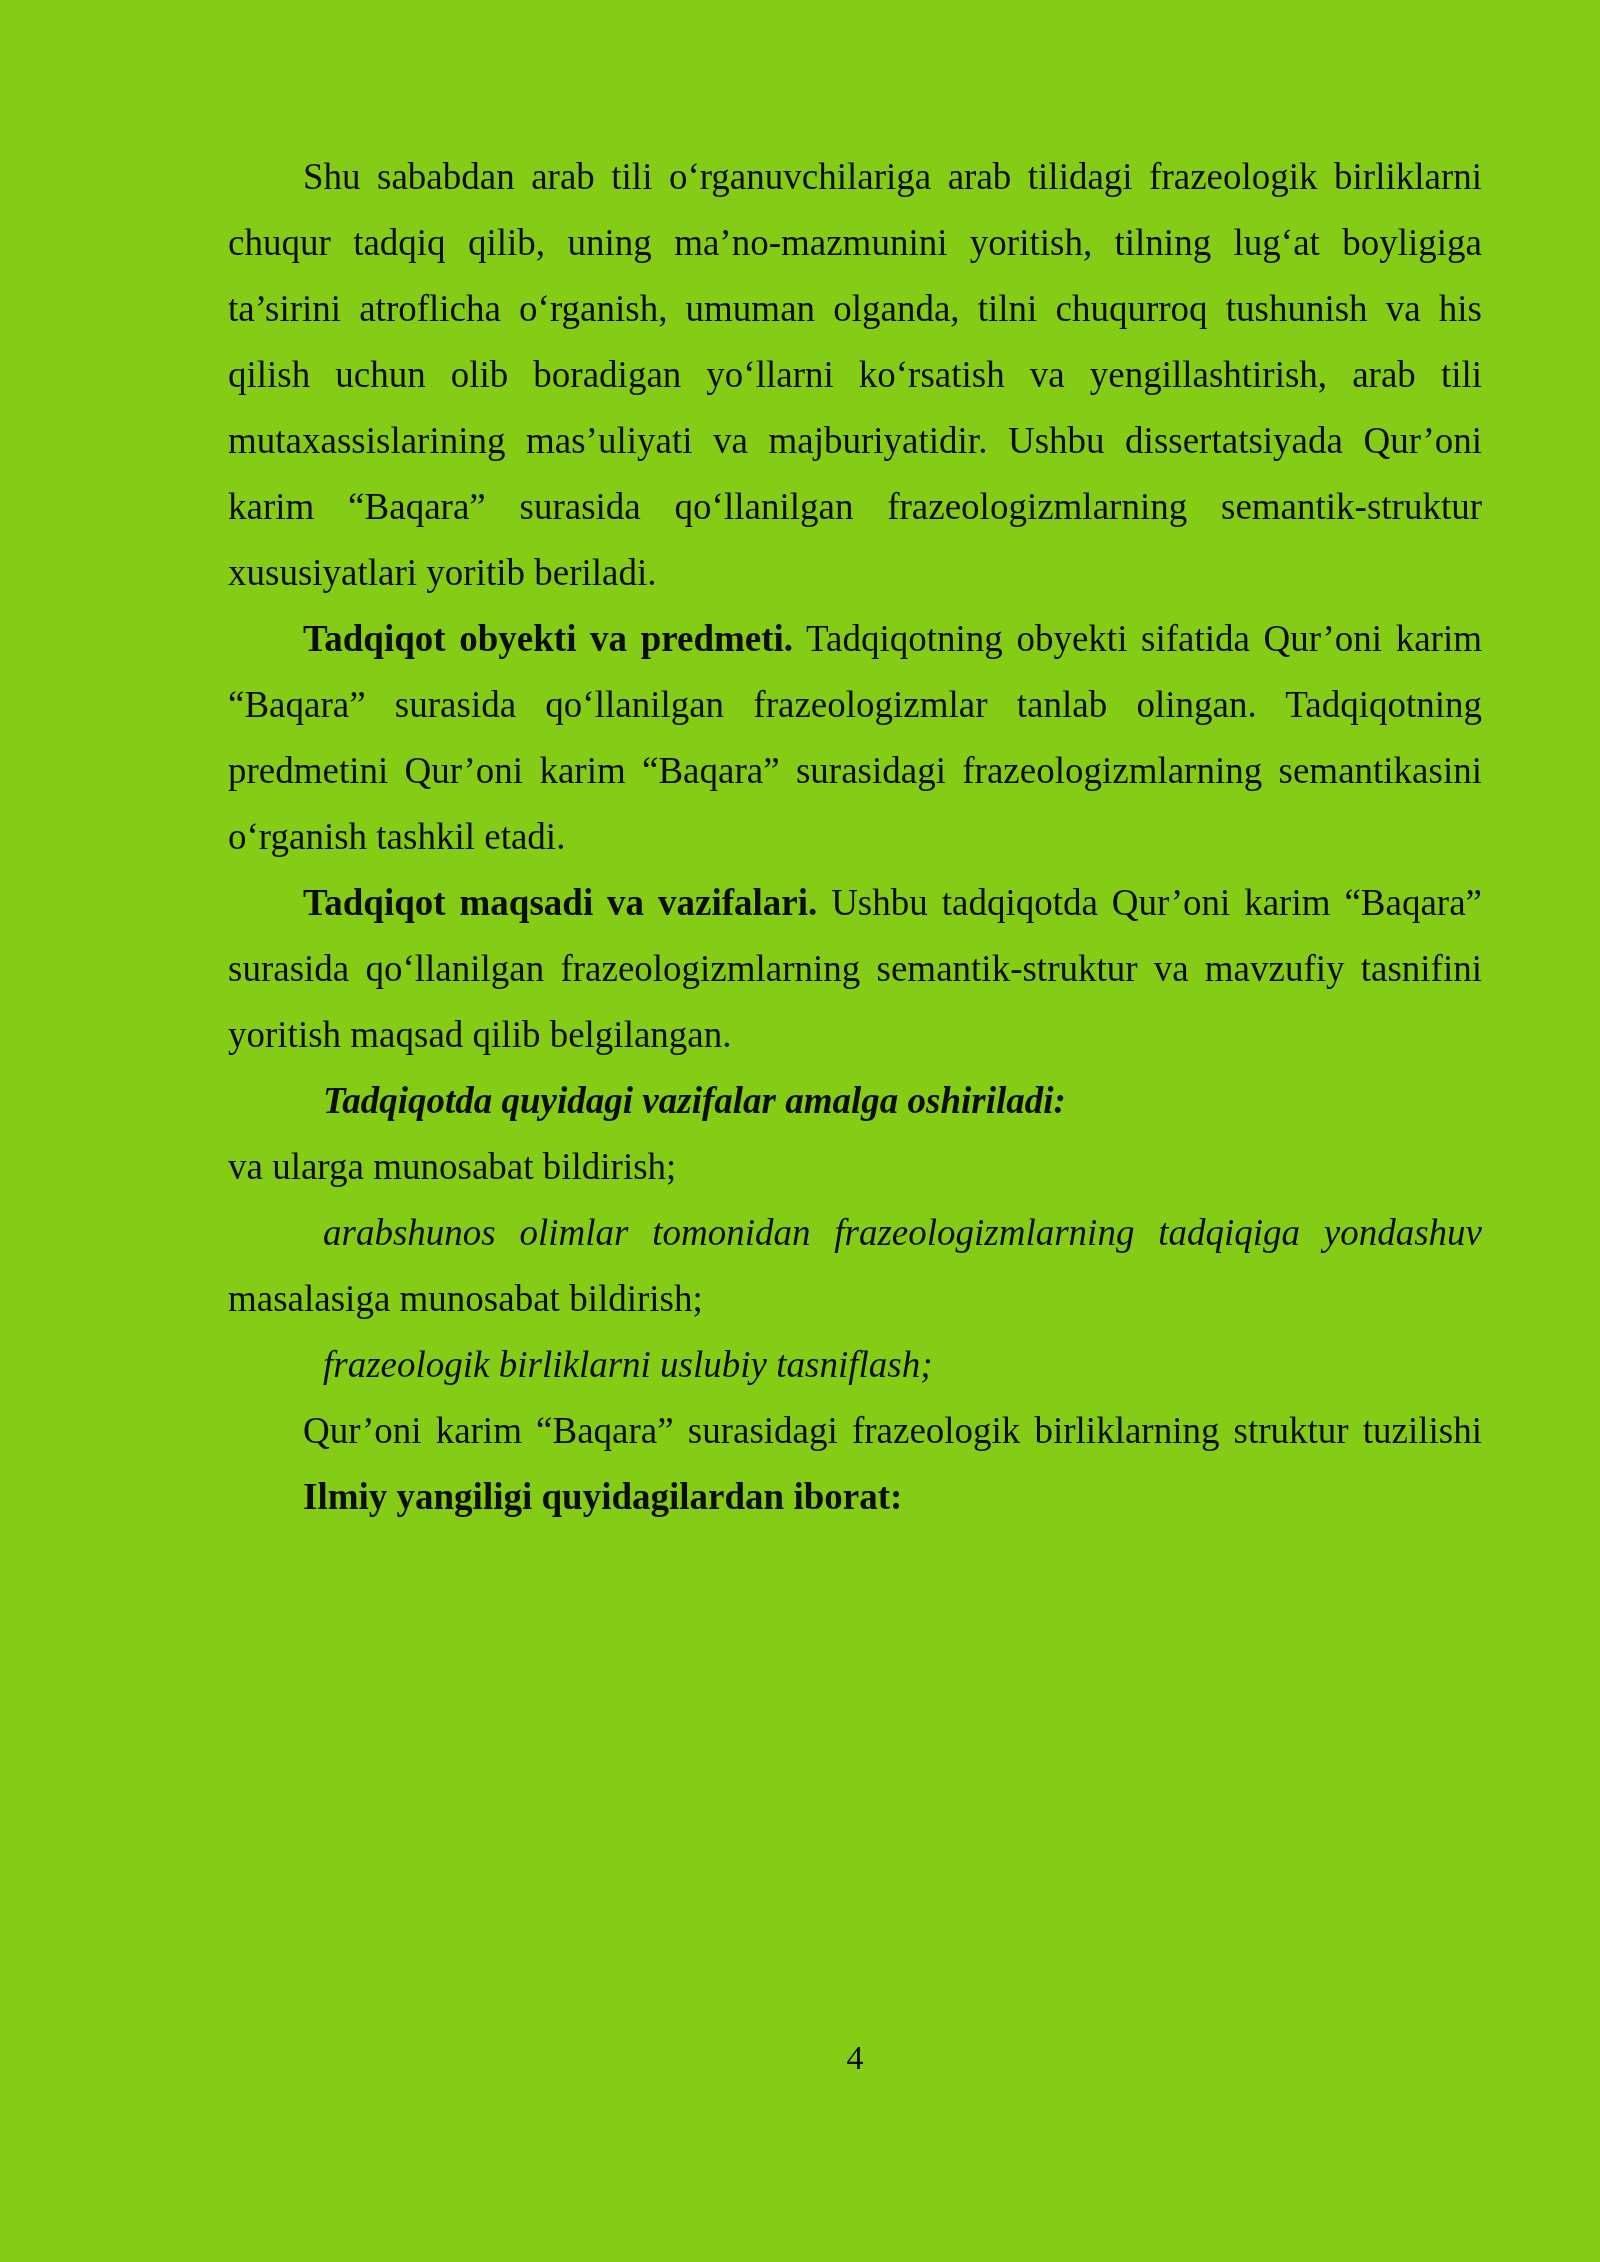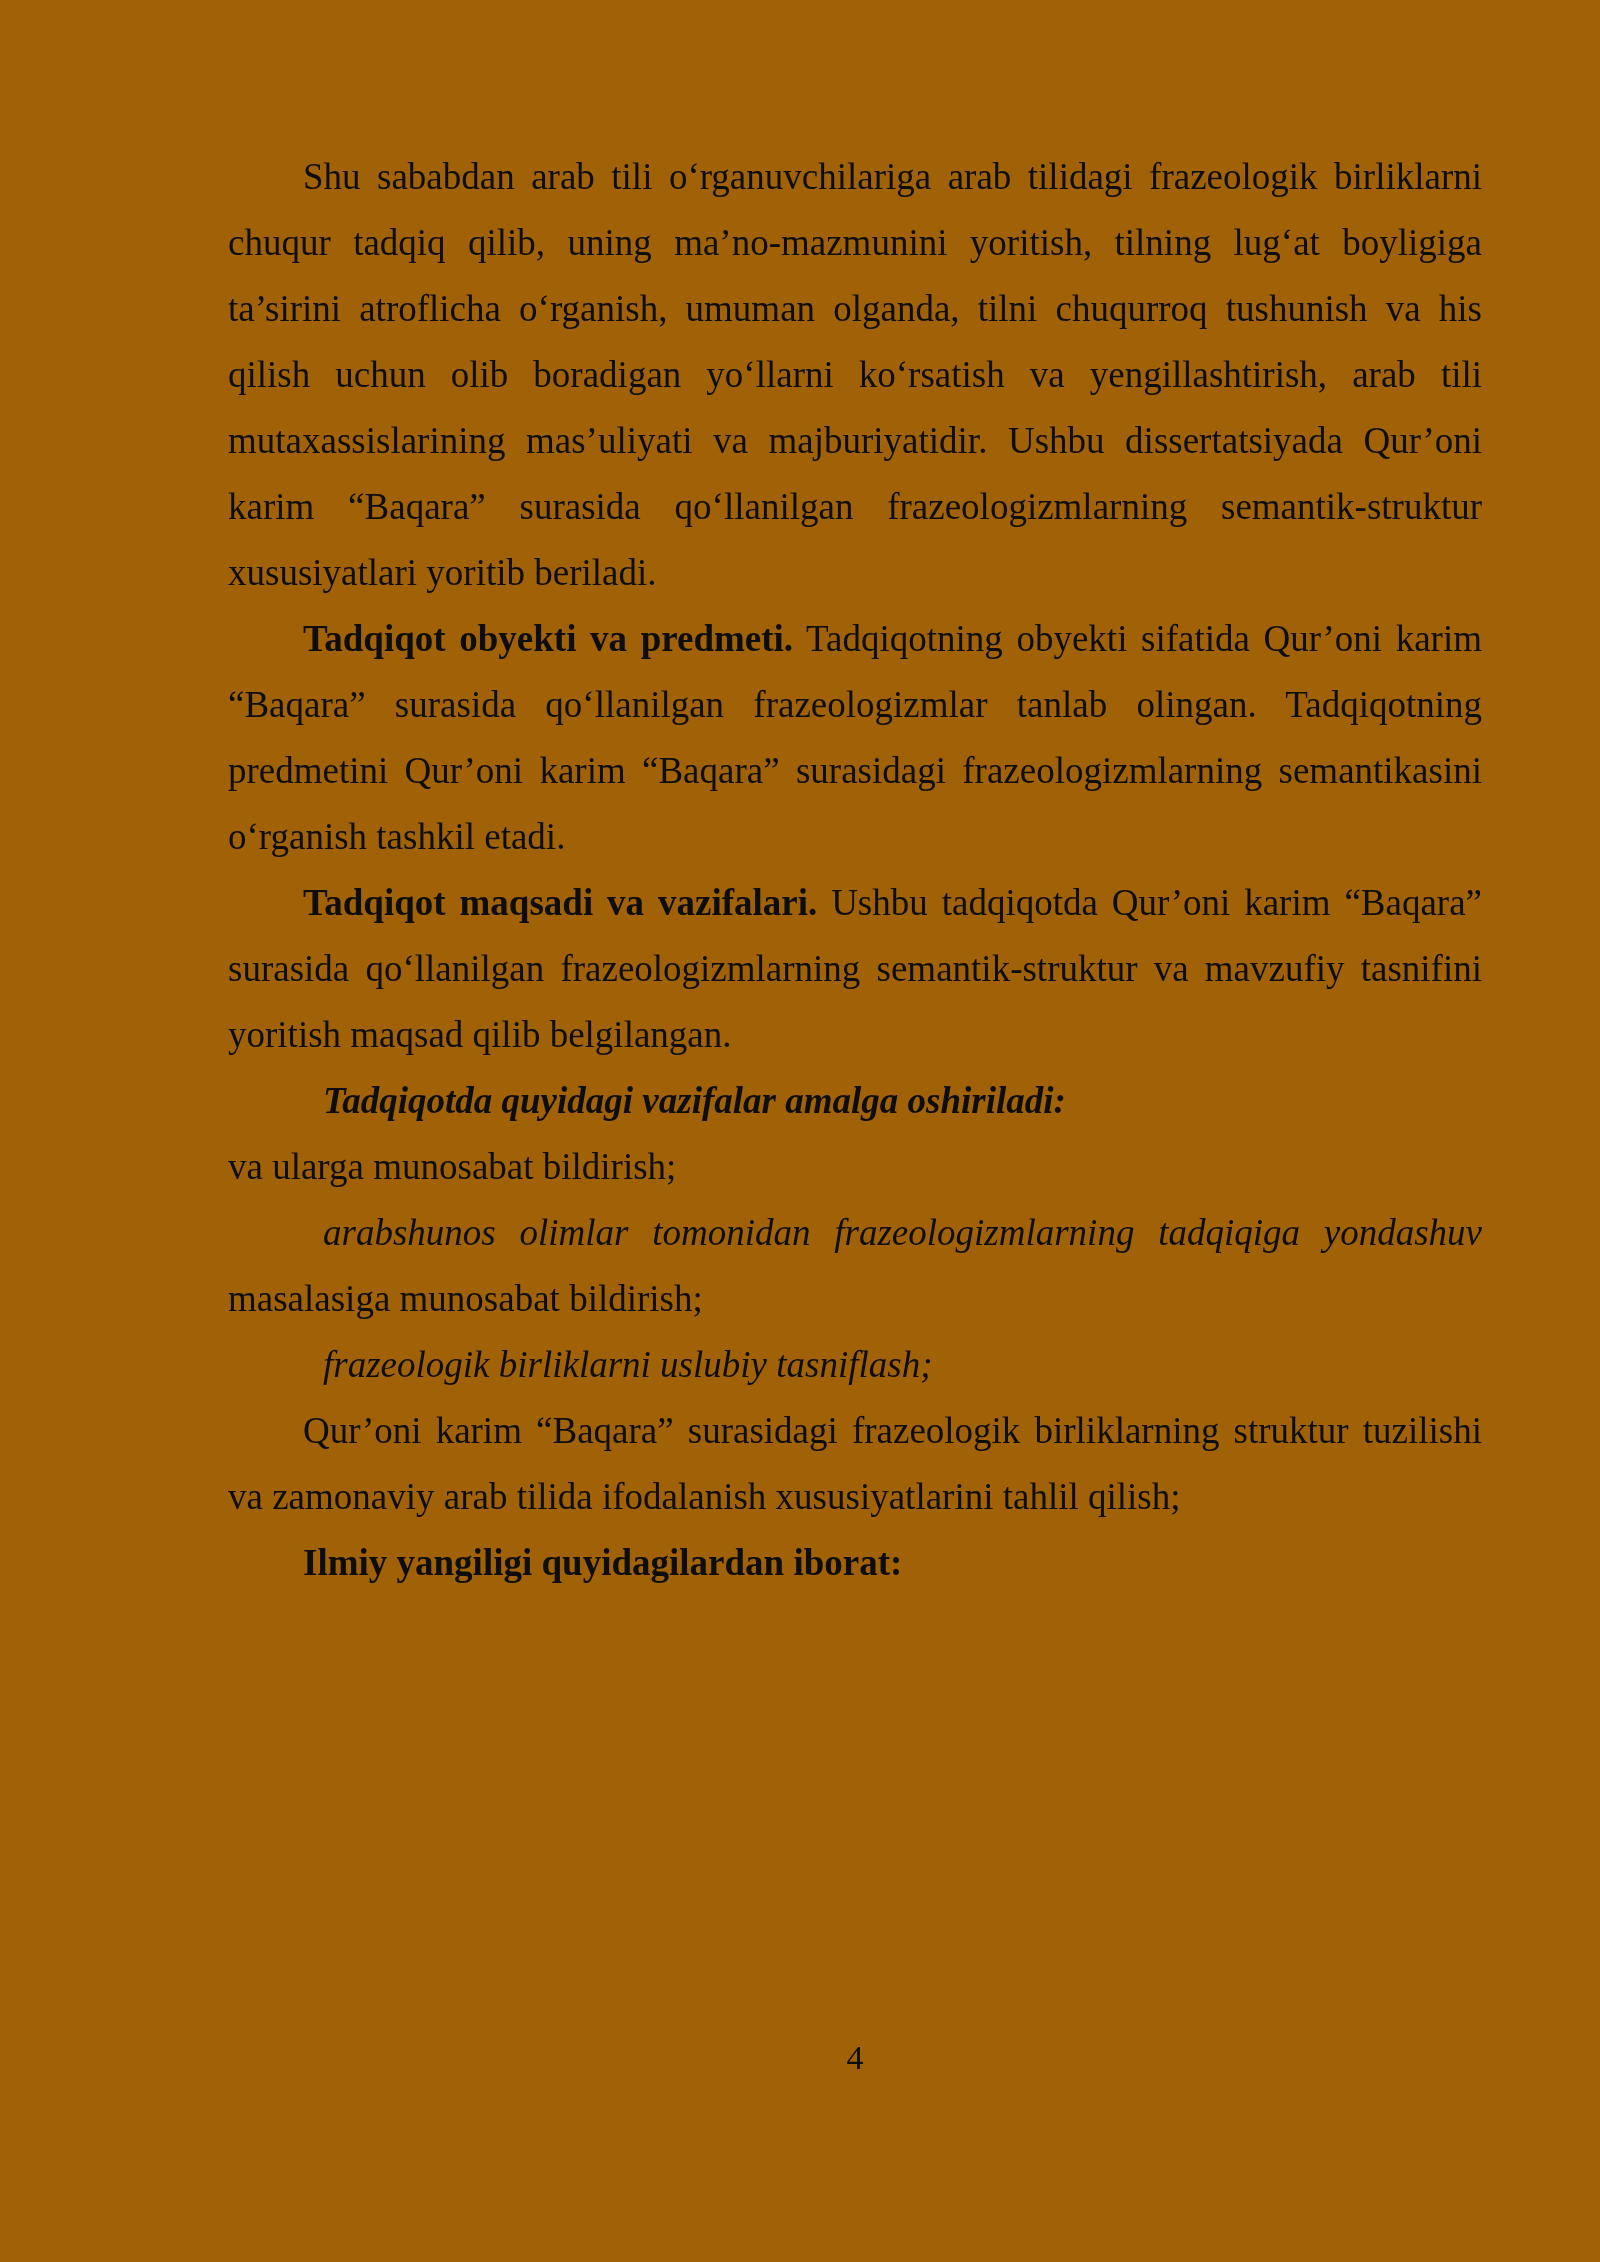--- a/index.html
+++ b/index.html
@@ -4,21 +4,21 @@
 <style>
   html, body {
     margin: 0;
     padding: 0;
     background: #fcfcfc;
   }
   .page {
     position: relative;
     width: 1600px;
     height: 2262px;
-    background: #a16207;
+    background: #84cc16;
     font-family: "Liberation Serif", serif;
     color: #0d0d0d;
     overflow: hidden;
   }
   .text-block {
     position: absolute;
     left: 228px;
     top: 144px;
     width: 1254px;
     font-size: 37px;
@@ -88,21 +88,20 @@
       <div class="line last">masalasiga munosabat bildirish;</div>
     </div>
 
     <div class="para">
       <div class="line last ind2">frazeologik birliklarni uslubiy tasniflash;</div>
     </div>
 
 
     <div class="para">
       <div class="line ind">Qur’oni karim “Baqara” surasidagi frazeologik birliklarning struktur tuzilishi</div>
-      <div class="line last">va zamonaviy arab tilida ifodalanish xususiyatlarini tahlil qilish;</div>
     </div>
 
 
     <div class="para">
       <div class="line last ind b">Ilmiy yangiligi quyidagilardan iborat:</div>
     </div>
 
   </div>
 
   <div class="page-number">4</div>

